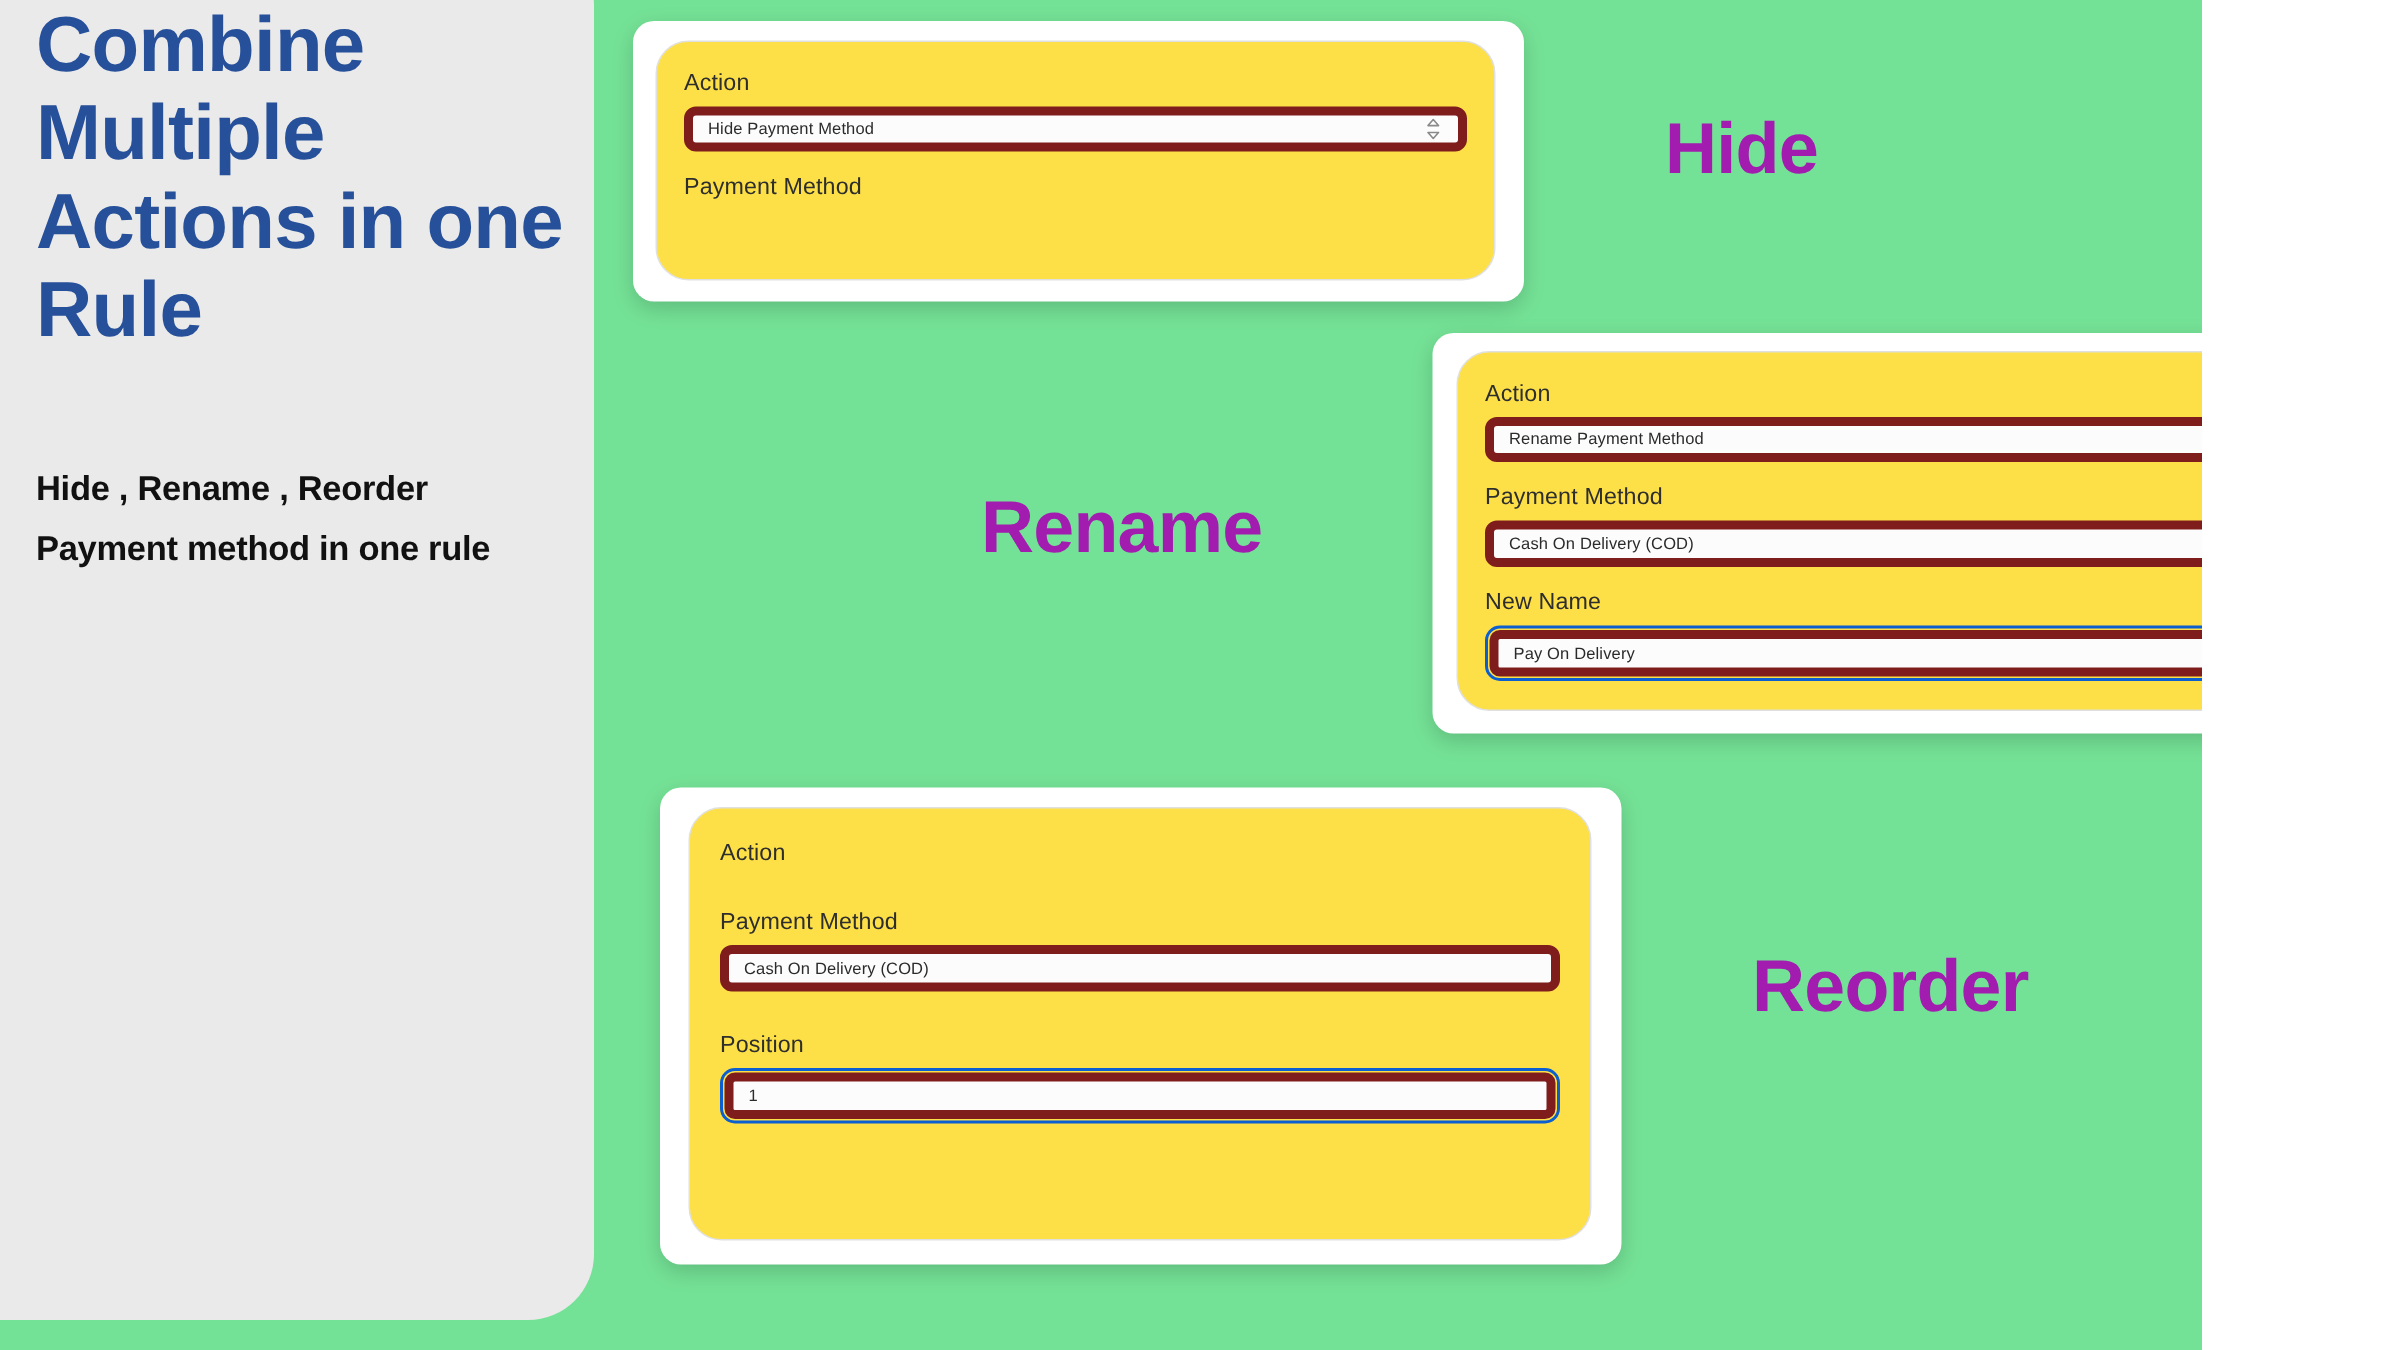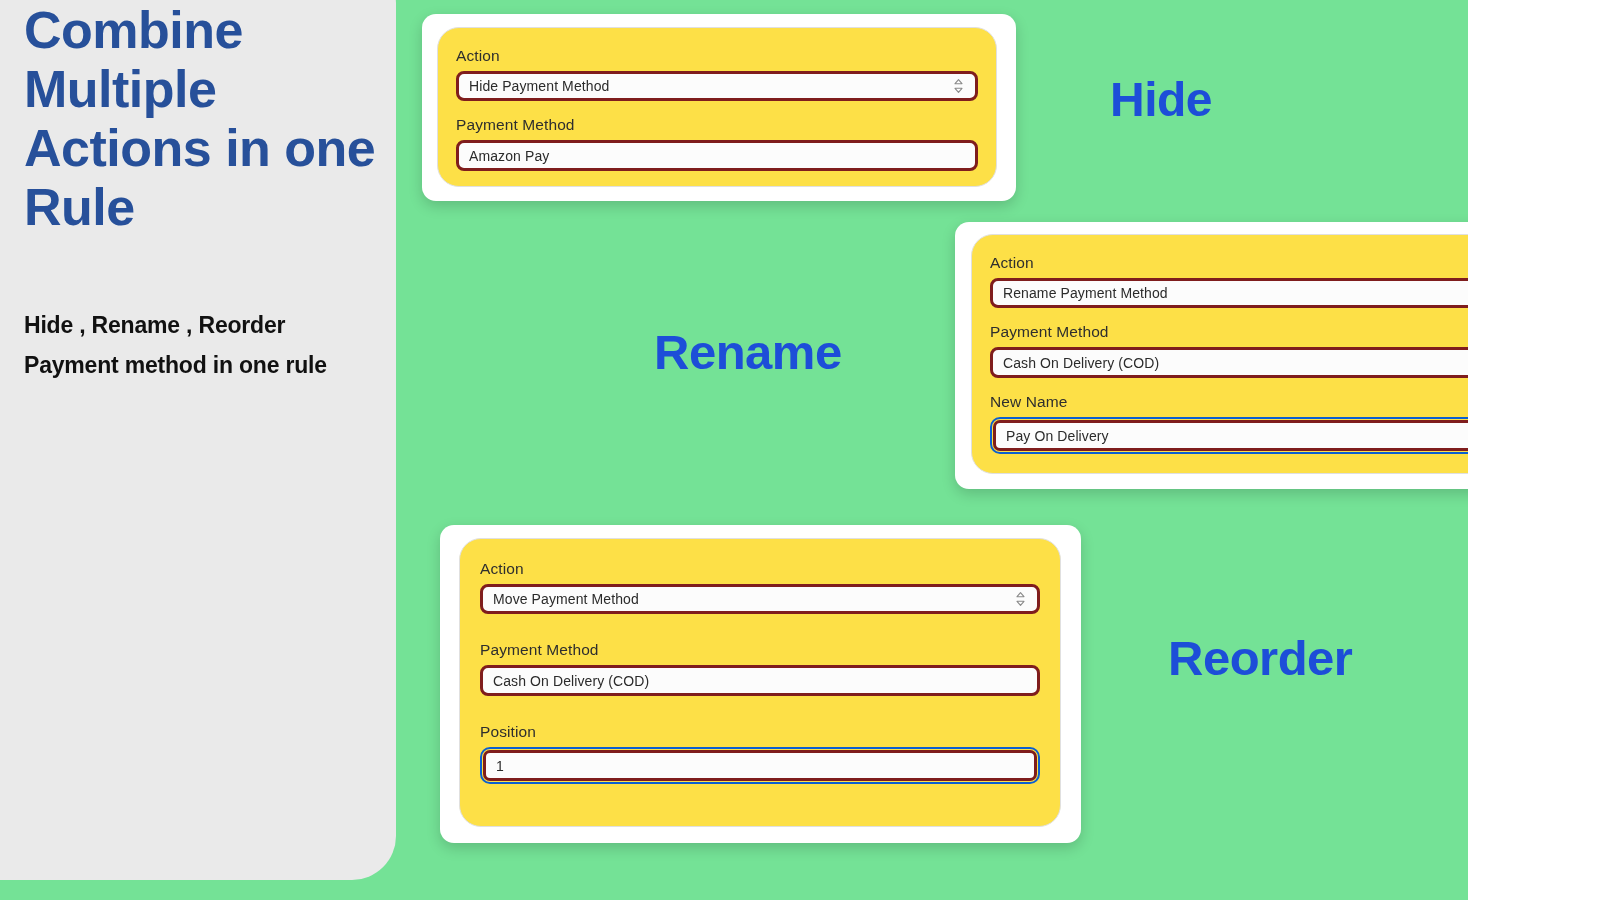--- a/index.html
+++ b/index.html
@@ -76,28 +76,28 @@
     font-size: 15.5px;
     line-height: 20px;
     font-weight: 400;
     margin: 0 0 5px 0;
     letter-spacing: 0.1px;
   }
 
   .control {
     position: relative;
     box-sizing: border-box;
-    border: 3px solid #7f1d1d;
+    border: 6px solid #7f1d1d;
     border-radius: 8px;
     background: #FCFCFC;
     height: 30px;
     display: flex;
     align-items: center;
     padding: 0 10px;
-    font-size: 14px;
+    font-size: 11px;
     color: #2B2B2B;
     letter-spacing: 0.1px;
   }
   .control.tall { height: 31px; }
 
   .control .chev {
     position: absolute;
     right: 11px;
     top: 50%;
     transform: translateY(-50%);
@@ -112,21 +112,21 @@
     padding: 1px;
     box-sizing: border-box;
   }
   .focus-wrap > .control {
     border-radius: 7px;
   }
 
   
   .green-label {
     position: absolute;
-    color: #1d4ed8;
+    color: #a21caf;
     font-weight: 800;
     letter-spacing: -0.5px;
     white-space: nowrap;
   }
 
   
   #card-hide-outer   { left: 422px; top: 14px;  width: 594px; height: 187px; }
   #card-hide-inner   { left: 437px; top: 27px;  width: 560px; height: 160px; padding: 18px 18px 0 18px; }
 
   #card-rename-outer { left: 955px; top: 222px; width: 585px; height: 267px; }
@@ -161,23 +161,20 @@
         <span>Hide Payment Method</span>
         <svg class="chev" viewBox="0 0 11 15">
           <path d="M5.5 1.2 L9 5.2 L2 5.2 Z" fill="none" stroke="#8A8A8A" stroke-width="1.1" stroke-linejoin="round"></path>
           <path d="M5.5 13.8 L9 9.8 L2 9.8 Z" fill="none" stroke="#8A8A8A" stroke-width="1.1" stroke-linejoin="round"></path>
         </svg>
       </div>
     </div>
 
     <div class="fld">
       <div class="field-label">Payment Method</div>
-      <div class="control tall">
-        <span>Amazon Pay</span>
-      </div>
     </div>
 
   </div>
 
   <div class="green-label" id="label-hide">Hide</div>
 
   <div class="card-outer" id="card-rename-outer"></div>
   <div class="card-inner" id="card-rename-inner">
 
     <div class="fld">
@@ -209,27 +206,20 @@
 
   </div>
 
   <div class="green-label" id="label-rename">Rename</div>
 
   <div class="card-outer" id="card-move-outer"></div>
   <div class="card-inner" id="card-move-inner">
 
     <div class="fld gap-lg">
       <div class="field-label">Action</div>
-      <div class="control">
-        <span>Move Payment Method</span>
-        <svg class="chev" viewBox="0 0 11 15">
-          <path d="M5.5 1.2 L9 5.2 L2 5.2 Z" fill="none" stroke="#8A8A8A" stroke-width="1.1" stroke-linejoin="round"></path>
-          <path d="M5.5 13.8 L9 9.8 L2 9.8 Z" fill="none" stroke="#8A8A8A" stroke-width="1.1" stroke-linejoin="round"></path>
-        </svg>
-      </div>
     </div>
 
     <div class="fld gap-lg">
       <div class="field-label">Payment Method</div>
       <div class="control tall">
         <span>Cash On Delivery (COD)</span>
       </div>
     </div>
 
     <div class="fld">

